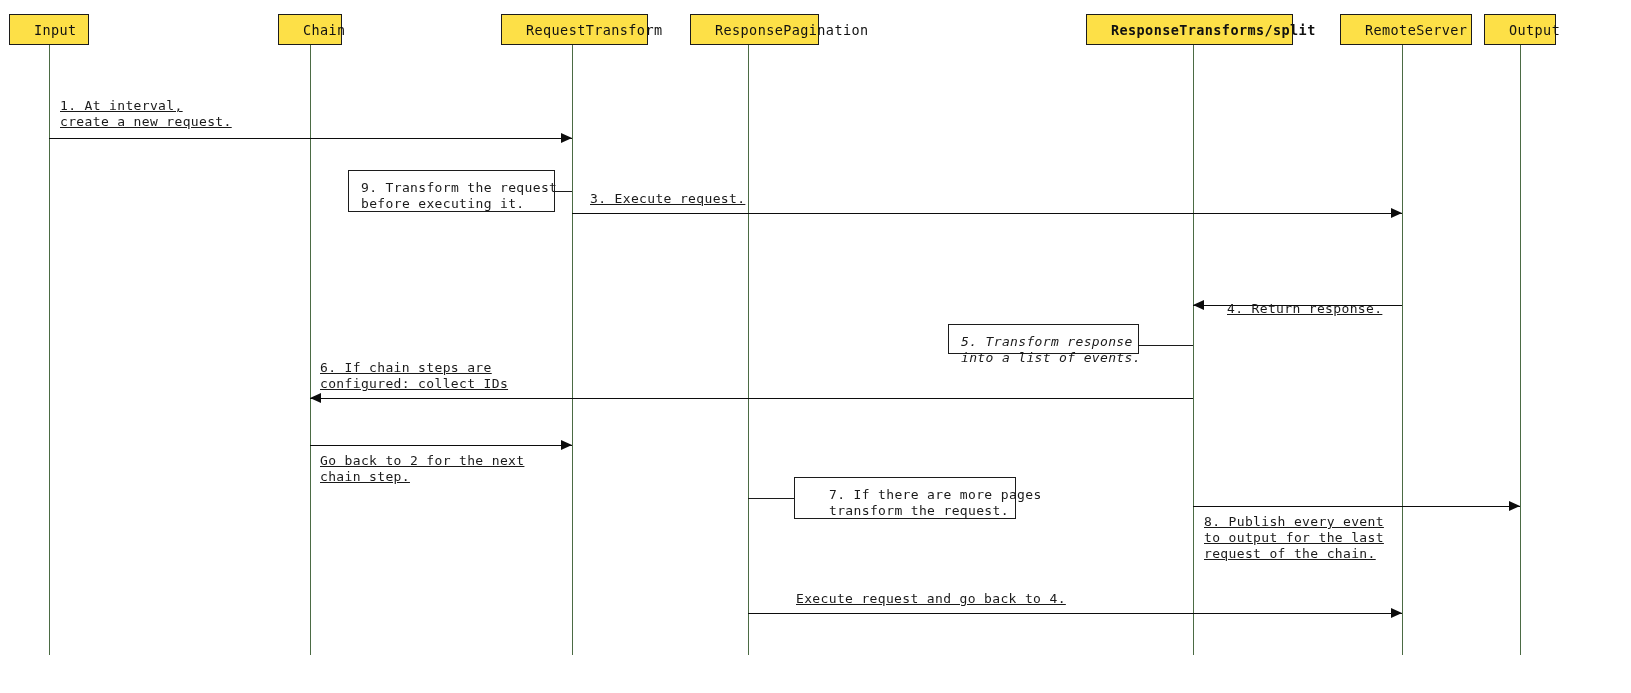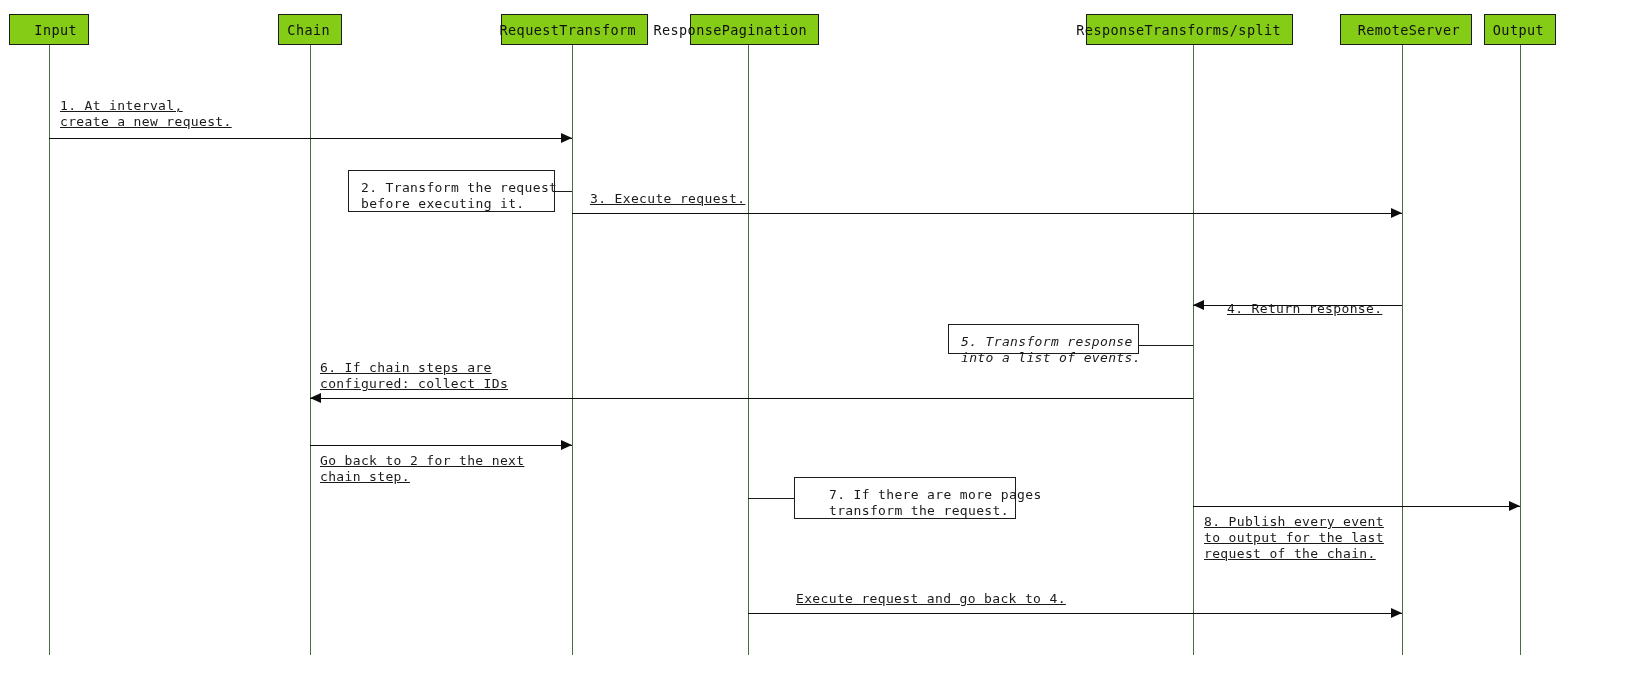--- a/index.html
+++ b/index.html
@@ -16,30 +16,30 @@
     width: 1631px;
     height: 693px;
     background: #ffffff;
     overflow: hidden;
   }
   
   .participant {
     position: absolute;
     box-sizing: border-box;
     border: 1.6px solid #1c1c1c;
-    background: #84cc16;
+    background: #fde047;
     height: 31px;
     display: flex;
     align-items: center;
-    justify-content: flex-end;
+    justify-content: flex-start;
     font-size: 13.5px;
     letter-spacing: 0.4px;
     color: #111111;
     white-space: nowrap;
-    padding: 0 11px;
+    padding: 0 24px;
   }
   
   .lifeline {
     position: absolute;
     width: 1.4px;
     background: #4b6b44;
   }
   
   .msg-line {
     position: absolute;
@@ -125,21 +125,21 @@
       <div class="arrow-head right" style="top: 501.2px; left: 1509px;"></div>
       <div class="msg-label" style="left: 1204px; top: 514px;">8. Publish every event
 to output for the last
 request of the chain.</div>
       <div class="msg-line" style="left: 748px; top: 613px; width: 654px;"></div>
       <div class="arrow-head right" style="top: 608.2px; left: 1391px;"></div>
       <div class="msg-label" style="left: 766px; top: 591px; margin-left: 30px;">Execute request and go back to 4.</div>
     </div>
   <div id="layer-notes">
       <div class="note-connector" style="left: 555px; top: 191px; width: 17px;"></div>
-      <div class="note" style="left: 348px; top: 170px; width: 207px; height: 42px;">2. Transform the request
+      <div class="note" style="left: 348px; top: 170px; width: 207px; height: 42px;">9. Transform the request
 before executing it.</div>
       <div class="note-connector" style="left: 1139px; top: 345px; width: 54px;"></div>
       <div class="note" style="left: 948px; top: 324px; width: 191px; height: 30px; font-style: italic;">5. Transform response
 into a list of events.</div>
       <div class="note-connector" style="left: 748px; top: 498px; width: 46px;"></div>
       <div class="note" style="left: 794px; top: 477px; width: 222px; height: 42px; padding-left: 34px;">7. If there are more pages
 transform the request.</div>
     </div>
   <div id="layer-participants">
       <div class="participant" style="left: 9px; top: 14px; width: 80px;">
@@ -147,21 +147,21 @@
       </div>
       <div class="participant" style="left: 278px; top: 14px; width: 64px;">
         <span>Chain</span>
       </div>
       <div class="participant" style="left: 501px; top: 14px; width: 147px;">
         <span>RequestTransform</span>
       </div>
       <div class="participant" style="left: 690px; top: 14px; width: 129px;">
         <span>ResponsePagination</span>
       </div>
-      <div class="participant" style="left: 1086px; top: 14px; width: 207px;">
+      <div class="participant" style="left: 1086px; top: 14px; width: 207px; font-weight: bold;">
         <span>ResponseTransforms/split</span>
       </div>
       <div class="participant" style="left: 1340px; top: 14px; width: 132px;">
         <span>RemoteServer</span>
       </div>
       <div class="participant" style="left: 1484px; top: 14px; width: 72px;">
         <span>Output</span>
       </div>
     </div>
 </div>

